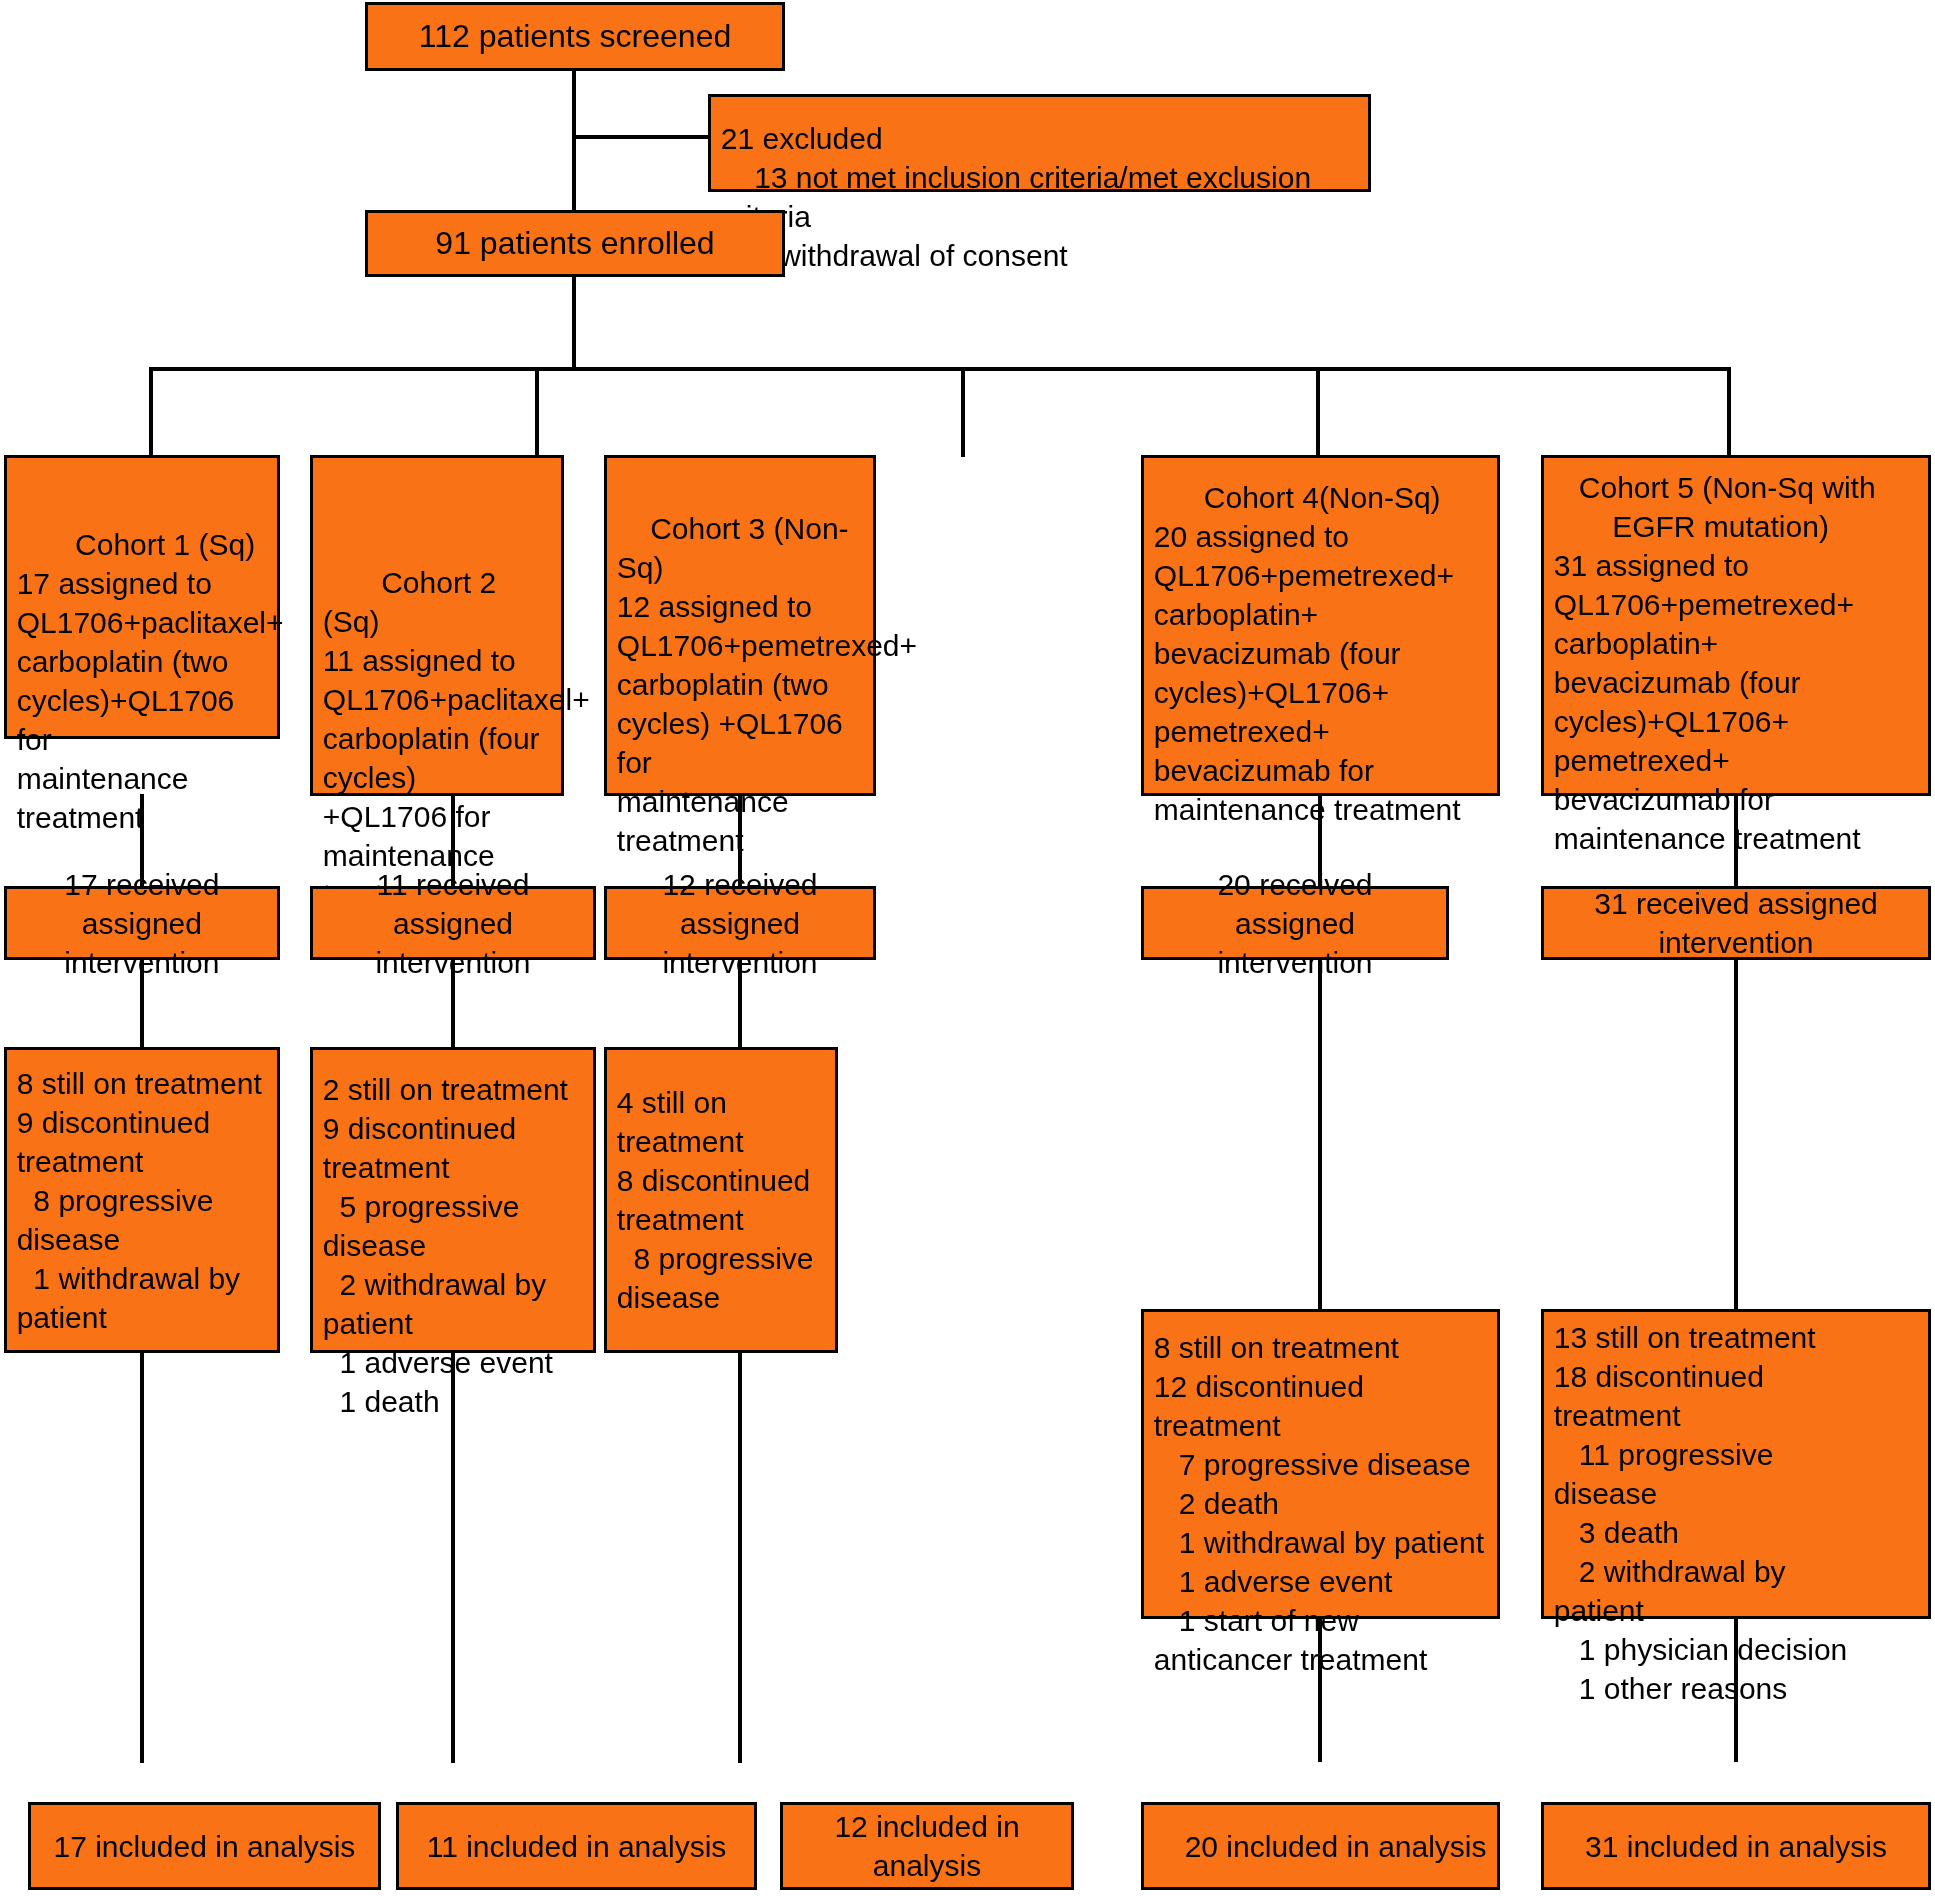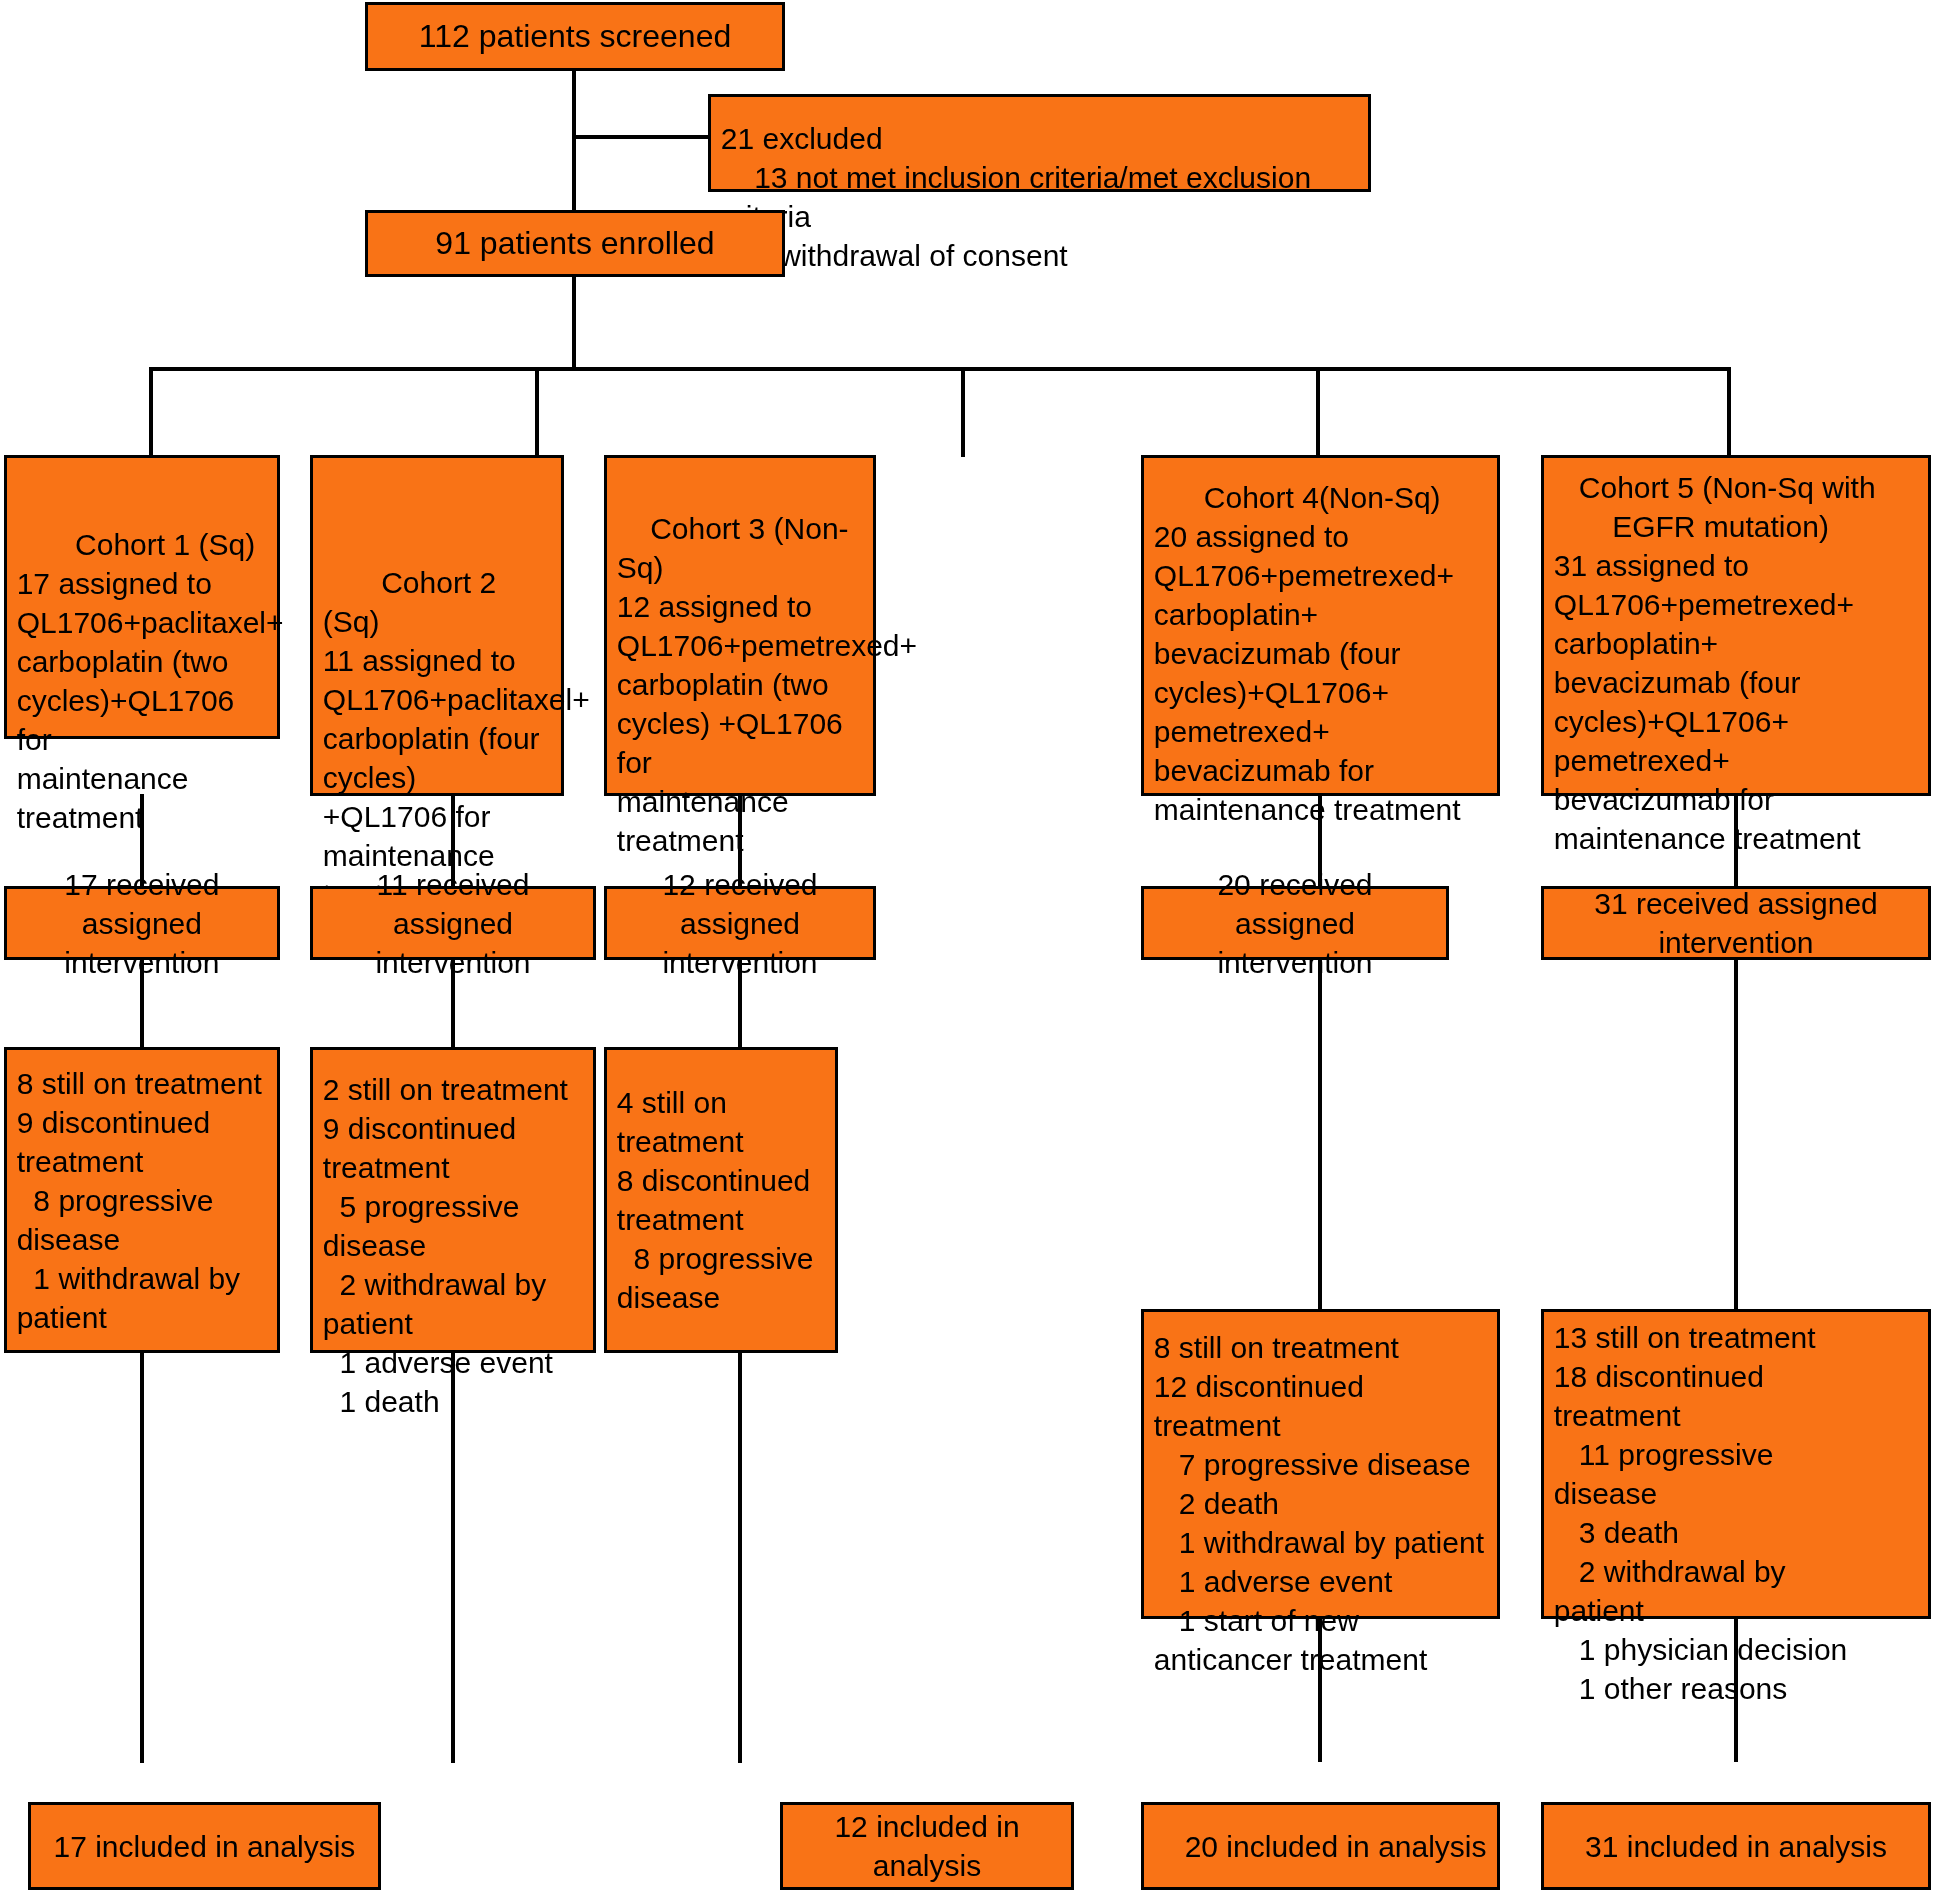--- a/index.html
+++ b/index.html
@@ -200,20 +200,21 @@
   <div class="line vline" style="left:1734px; top:959px; width:3.9px; height:353px;"></div>
 
   <div class="line vline" style="left:140px; top:1351px; width:3.9px; height:412px;"></div>
   <div class="line vline" style="left:451px; top:1351px; width:3.9px; height:412px;"></div>
   <div class="line vline" style="left:738px; top:1351px; width:3.9px; height:412px;"></div>
   <div class="line vline" style="left:1318px; top:1617px; width:3.9px; height:145px;"></div>
   <div class="line vline" style="left:1734px; top:1617px; width:3.9px; height:145px;"></div>
 
   <div class="box center" style="left:3.9px; top:1802px; width:353px; height:88px;margin-left:24px;">17 included in analysis</div>
 
+  <div class="box center" style="left:396px; top:1802px; width:361px; height:88px;">11 included in analysis</div>
 
   <div class="box center" style="left:780px; top:1802px; width:294px; height:88px;">12 included in
 analysis</div>
 
   <div class="box center" style="left:1141px; top:1802px; width:359px; height:88px;padding-left:40px;">20 included in analysis</div>
 
   <div class="box center" style="left:1541px; top:1802px; width:390px; height:88px;">31 included in analysis</div>
 
 </div>
 

